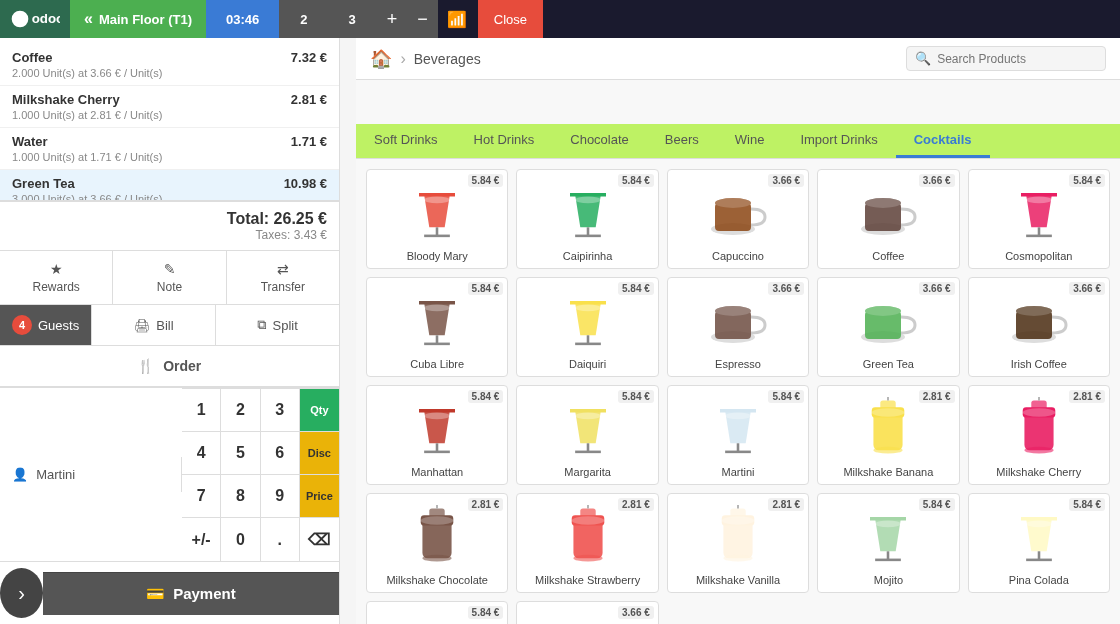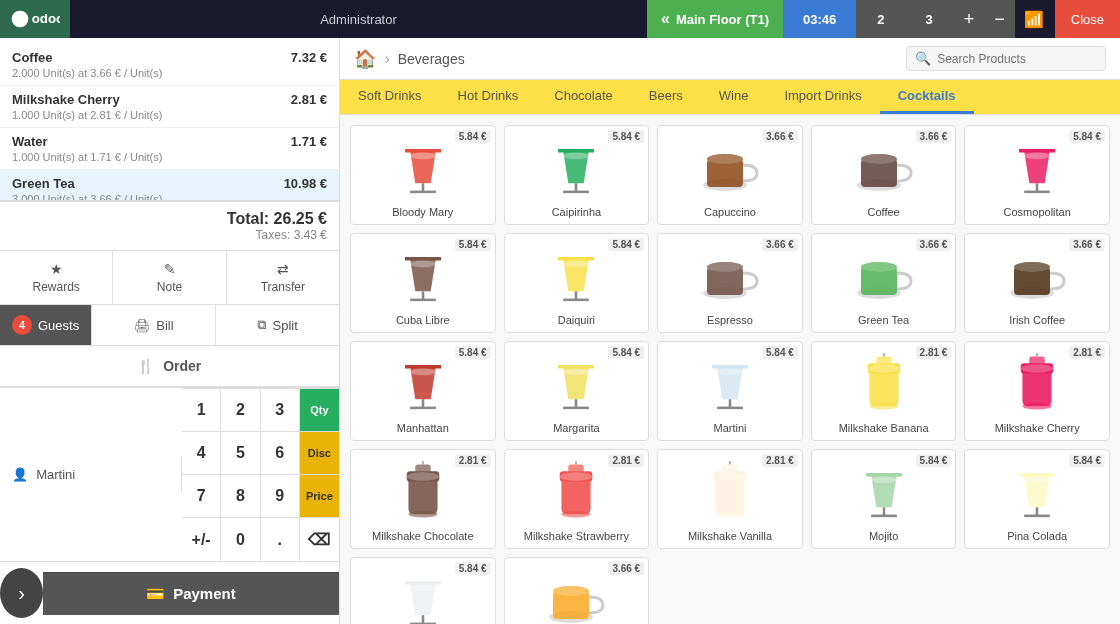--- a/index.html
+++ b/index.html
@@ -16,21 +16,21 @@
     .top-bar .timer-btn { background: #3a7bd5; color: white; border: none; padding: 0 20px; height: 100%; font-size: 13px; font-weight: bold; cursor: pointer; border-right: 1px solid #555; }
     .top-bar .timer-btn.active { background: #3a7bd5; }
     .top-bar .timer-btn.t2 { background: #555; }
     .top-bar .timer-btn.t3 { background: #555; }
     .top-bar .timer-plus { background: #555; color: white; border: none; padding: 0 10px; height: 100%; font-size: 18px; cursor: pointer; }
     .top-bar .timer-minus { background: #555; color: white; border: none; padding: 0 10px; height: 100%; font-size: 18px; cursor: pointer; }
     .top-bar .wifi { color: #aaa; padding: 0 10px; font-size: 16px; }
     .top-bar .close-btn { background: #e74c3c; color: white; border: none; padding: 0 16px; height: 100%; font-size: 13px; cursor: pointer; }
 
     
-    .main-layout { display: flex; flex: 1; overflow: hidden; }
+    .main-layout { display: flex; flex: 1; overflow: hidden; gap: 16px; }
 
     
     .left-panel { width: 340px; flex-shrink: 0; background: #fff; display: flex; flex-direction: column; border-right: 1px solid #ddd; }
     .order-list { flex: 1; overflow-y: auto; padding: 6px 0; }
     .order-item { padding: 6px 12px; border-bottom: 1px solid #f0f0f0; }
     .order-item.selected { background: #e8f4fd; }
     .order-item .item-row { display: flex; justify-content: space-between; align-items: flex-start; }
     .order-item .item-name { font-size: 13px; font-weight: bold; color: #333; }
     .order-item .item-price { font-size: 13px; font-weight: bold; color: #333; }
     .order-item .item-detail { font-size: 11px; color: #888; margin-top: 2px; }
@@ -66,21 +66,21 @@
     
     .right-panel { flex: 1; display: flex; flex-direction: column; overflow: hidden; background: #f8f8f8; }
     .breadcrumb-bar { display: flex; align-items: center; gap: 8px; padding: 8px 14px; background: #fff; border-bottom: 1px solid #ddd; }
     .breadcrumb-home { font-size: 18px; color: #666; cursor: pointer; }
     .breadcrumb-sep { color: #aaa; }
     .breadcrumb-text { font-size: 14px; color: #555; }
     .search-box { margin-left: auto; display: flex; align-items: center; background: #f5f5f5; border: 1px solid #ddd; border-radius: 4px; padding: 4px 8px; gap: 6px; width: 200px; }
     .search-box input { border: none; background: transparent; outline: none; font-size: 12px; width: 100%; color: #666; }
 
     
-    .category-tabs { display: flex; background: #fde047; border-bottom: 1px solid #ddd; overflow-x: auto; flex-shrink: 0; }
+    .category-tabs { display: flex; background: #bef264; border-bottom: 1px solid #ddd; overflow-x: auto; flex-shrink: 0; margin-top: 44px; }
     .cat-tab { padding: 8px 18px; font-size: 13px; color: #555; cursor: pointer; border-bottom: 3px solid transparent; white-space: nowrap; flex-shrink: 0; }
     .cat-tab.active { border-bottom: 3px solid #3a7bd5; color: #3a7bd5; font-weight: bold; }
 
     
     .products-area { flex: 1; overflow-y: auto; padding: 10px; }
     .products-grid { display: grid; grid-template-columns: repeat(5, 1fr); gap: 8px; }
     .product-card { background: #fff; border: 1px solid #ddd; border-radius: 4px; padding: 6px; cursor: pointer; position: relative; display: flex; flex-direction: column; align-items: center; }
     .product-price { position: absolute; top: 4px; right: 4px; font-size: 10px; font-weight: bold; color: #555; background: #f0f0f0; padding: 1px 4px; border-radius: 3px; }
     .product-img { width: 80px; height: 70px; display: flex; align-items: center; justify-content: center; margin-bottom: 4px; }
     .product-img svg { width: 70px; height: 60px; }
@@ -96,21 +96,20 @@
 </head>
 <body>
 
 <div class="top-bar">
   <div class="logo">
     <svg viewBox="0 0 60 24" fill="none">
       <circle cx="12" cy="12" r="10" fill="white"></circle>
       <text x="26" y="17" font-size="16" fill="white" font-family="Arial" font-weight="bold">odoo</text>
     </svg>
   </div>
-  <span class="admin">Administrator</span>
   <button class="floor-btn">
     <span class="arrow">«</span>
     <span>Main Floor (T1)</span>
   </button>
   <div class="timer-group">
     <button class="timer-btn active">
       <span>03:46</span>
     </button>
     <button class="timer-btn t2">
       <span>2</span>

